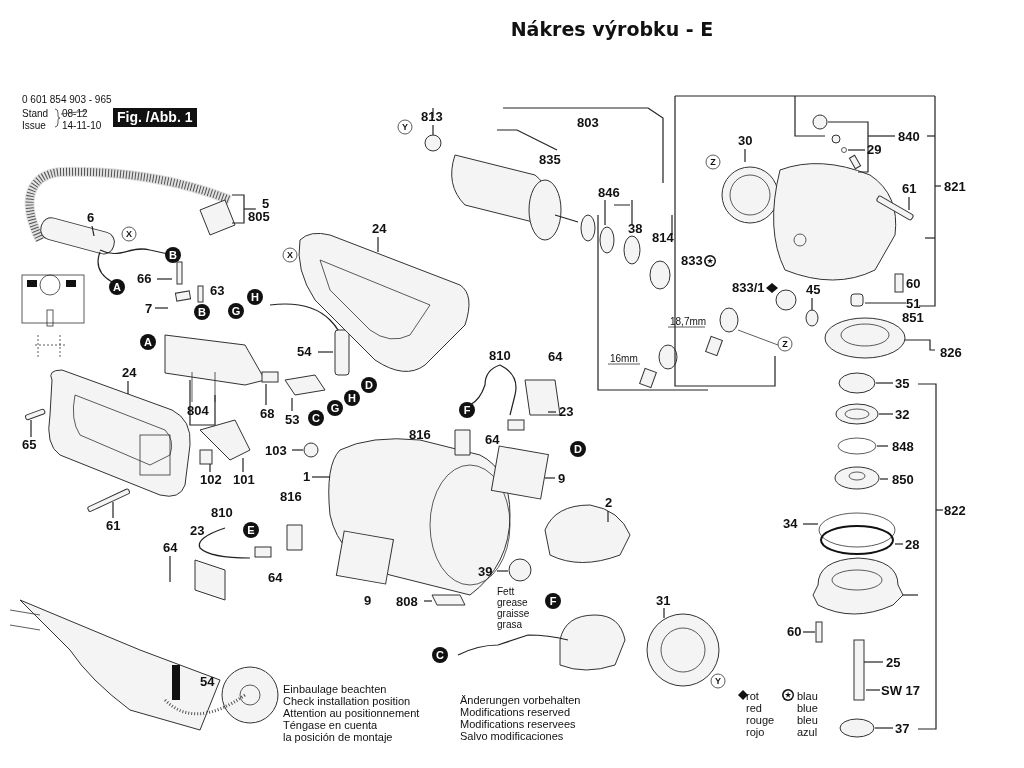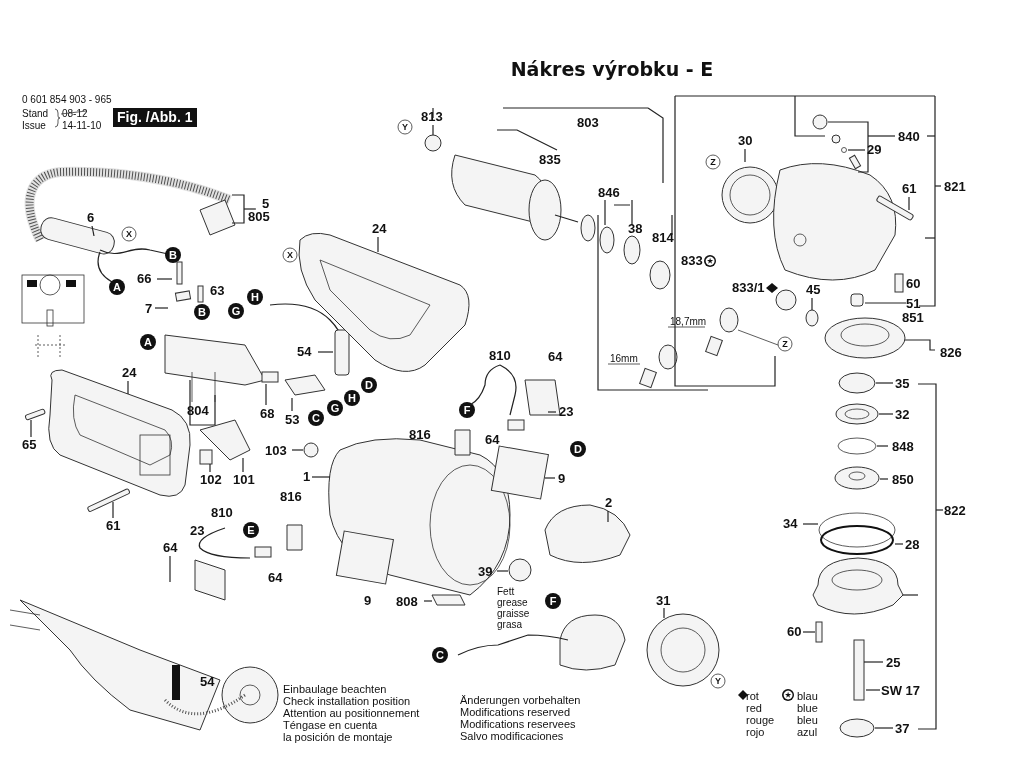--- a/index.html
+++ b/index.html
@@ -1,17 +1,17 @@
 <!DOCTYPE html>
 <html><head>
 <meta charset="utf-8">
 <style>
   html, body { margin:0; padding:0; background:#ffffff; }
   body { width:1024px; height:768px; position:relative; overflow:hidden; font-family:"Liberation Sans", sans-serif; color:#111; }
-  .title { position:absolute; left:0; width:1024px; top:18px; text-align:center; font-family:"DejaVu Sans", sans-serif; font-weight:bold; font-size:19px; color:#111;margin-top:40px; }
+  .title { position:absolute; left:0; width:1024px; top:18px; text-align:center; font-family:"DejaVu Sans", sans-serif; font-weight:bold; font-size:19px; color:#111; }
   .title span { position:relative; left:100px; }
   svg#diagram { position:absolute; left:0; top:0; }
   .lbl { font-family:"Liberation Sans", sans-serif; font-weight:bold; font-size:13px; fill:#111; }
   .sm { font-family:"Liberation Sans", sans-serif; font-size:10px; fill:#111; }
   .note { font-family:"Liberation Sans", sans-serif; font-size:11px; fill:#111; }
   .ln { stroke:#222; stroke-width:1.2; fill:none; }
   .thin { stroke:#333; stroke-width:0.8; fill:none; }
   .part { stroke:#333; stroke-width:1; fill:#f4f4f4; }
   .dark { fill:#111; }
   .circ-letter { font-family:"Liberation Sans", sans-serif; font-weight:bold; font-size:11px; fill:#fff; text-anchor:middle; }

